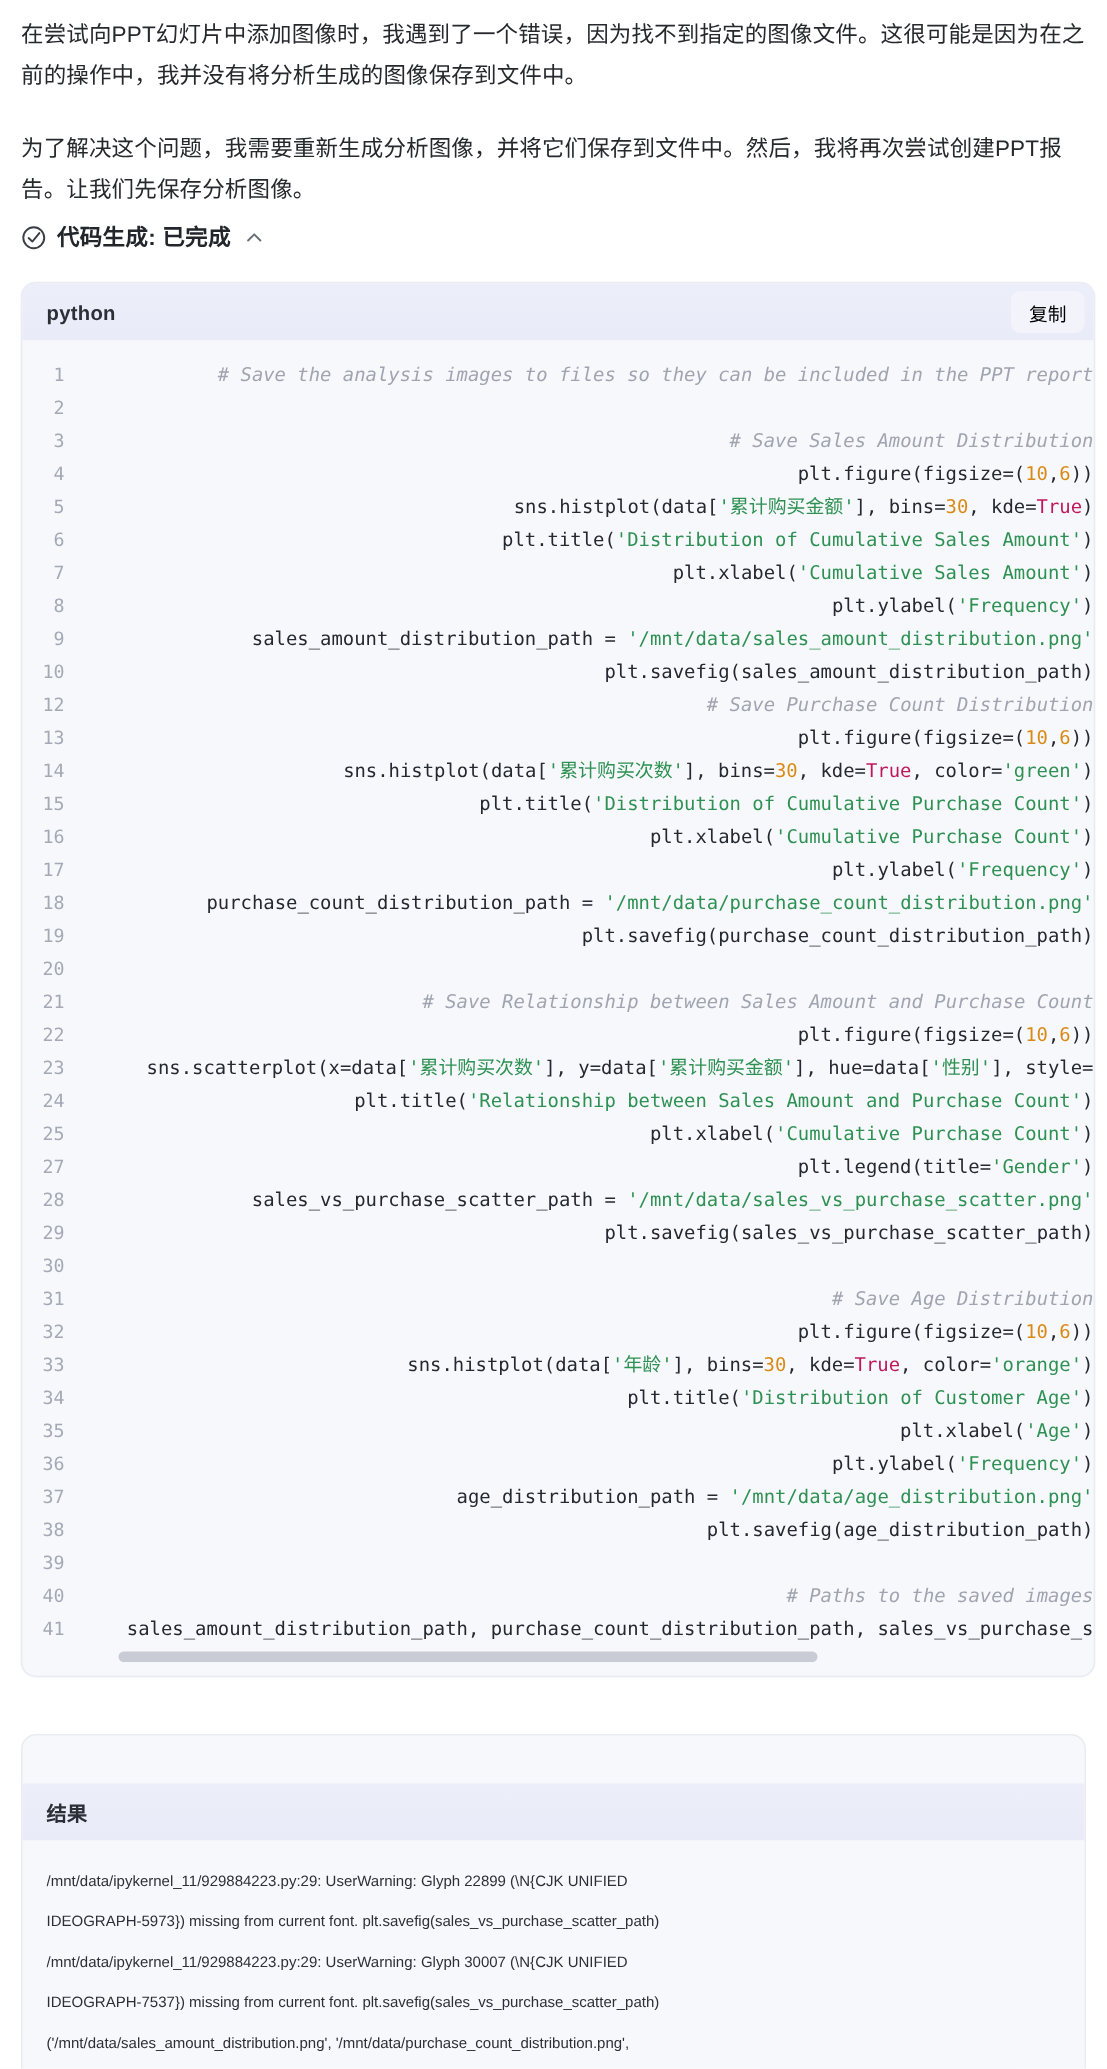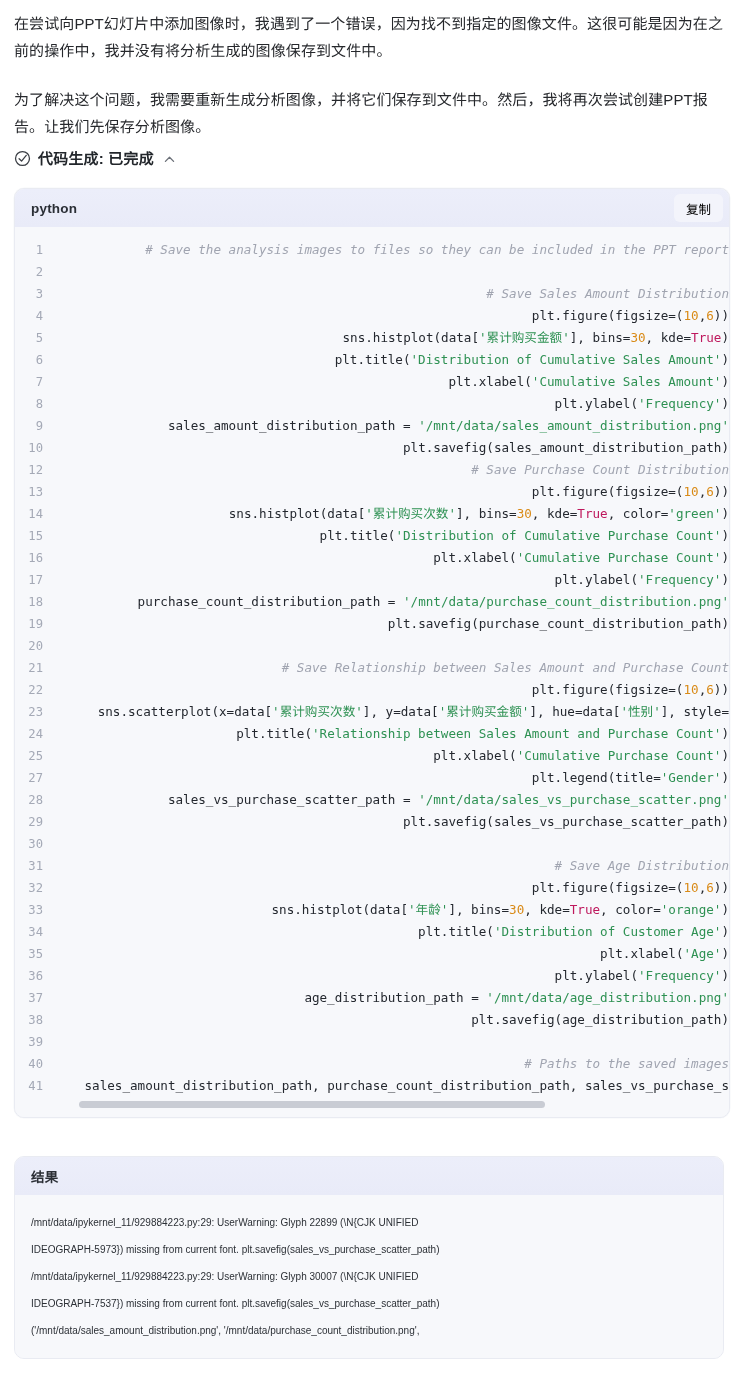--- a/index.html
+++ b/index.html
@@ -168,20 +168,21 @@
     overflow: hidden;
     background: #f7f8fb;
     border: 1px solid #e9ebf2;
   }
   .result-head {
     height: 38px;
     background: linear-gradient(180deg,#eceefa 0%, #e9ebf8 100%);
     display: flex;
     align-items: center;
     padding: 0 16px;
+    margin-top: 32px;
   }
   .result-title {
     font-size: 13.5px;
     font-weight: 700;
     color: #2b2f36;
     letter-spacing: 0.2px;
   }
   .result-body {
     padding: 14px 16px 14px 16px;
     background: #f7f8fb;

